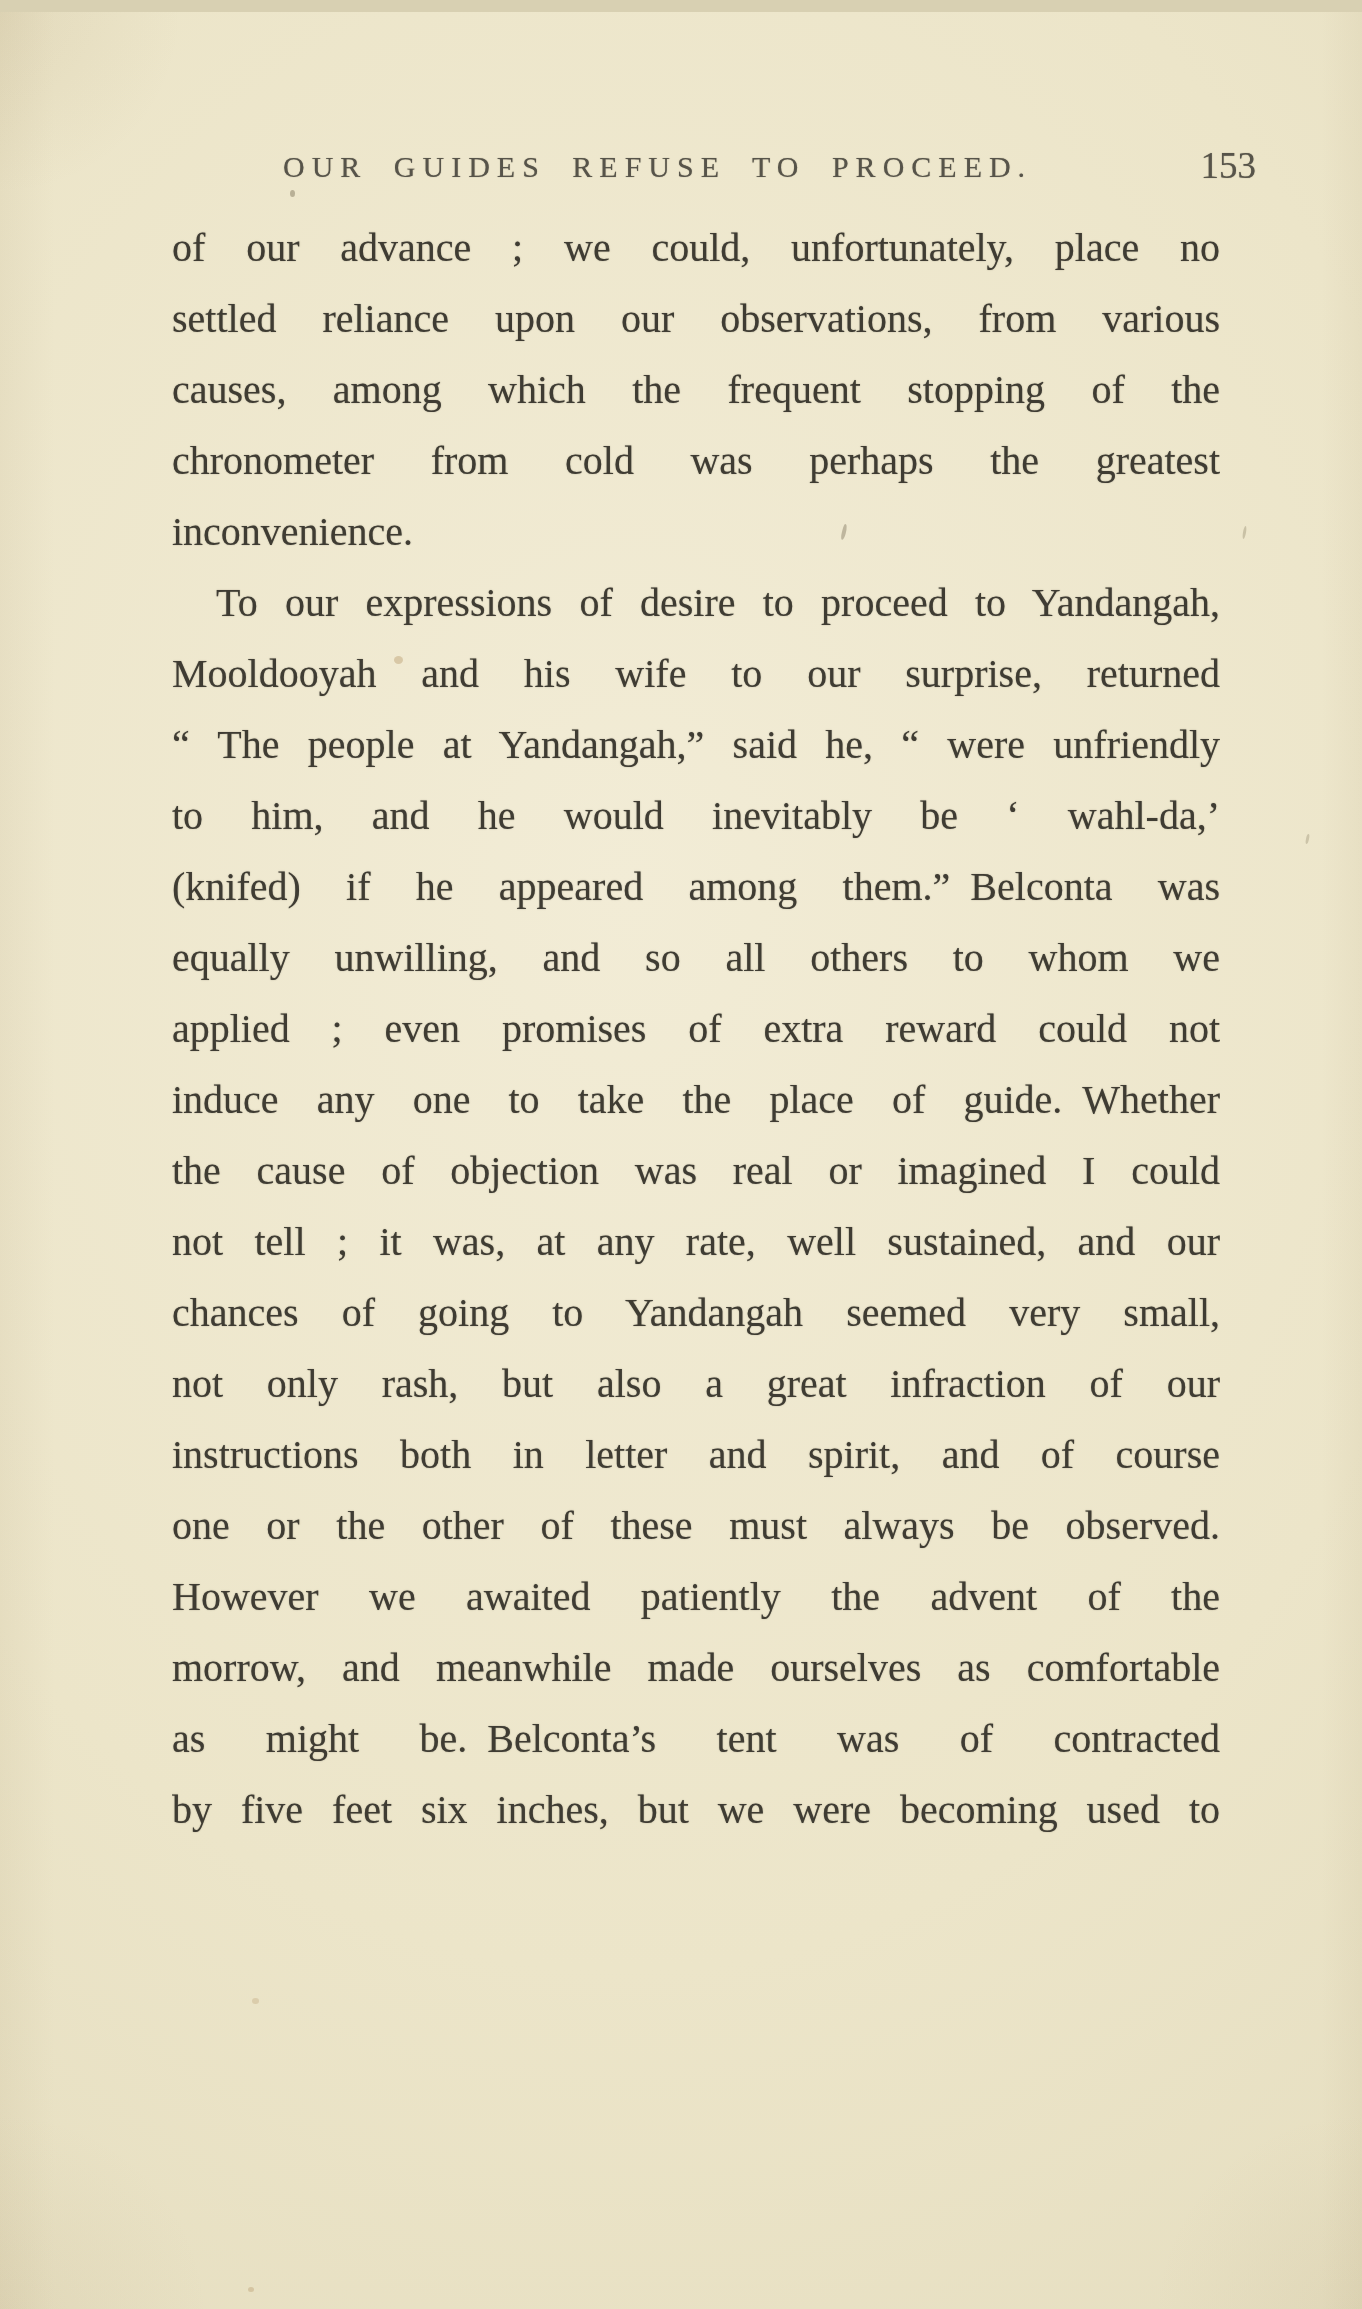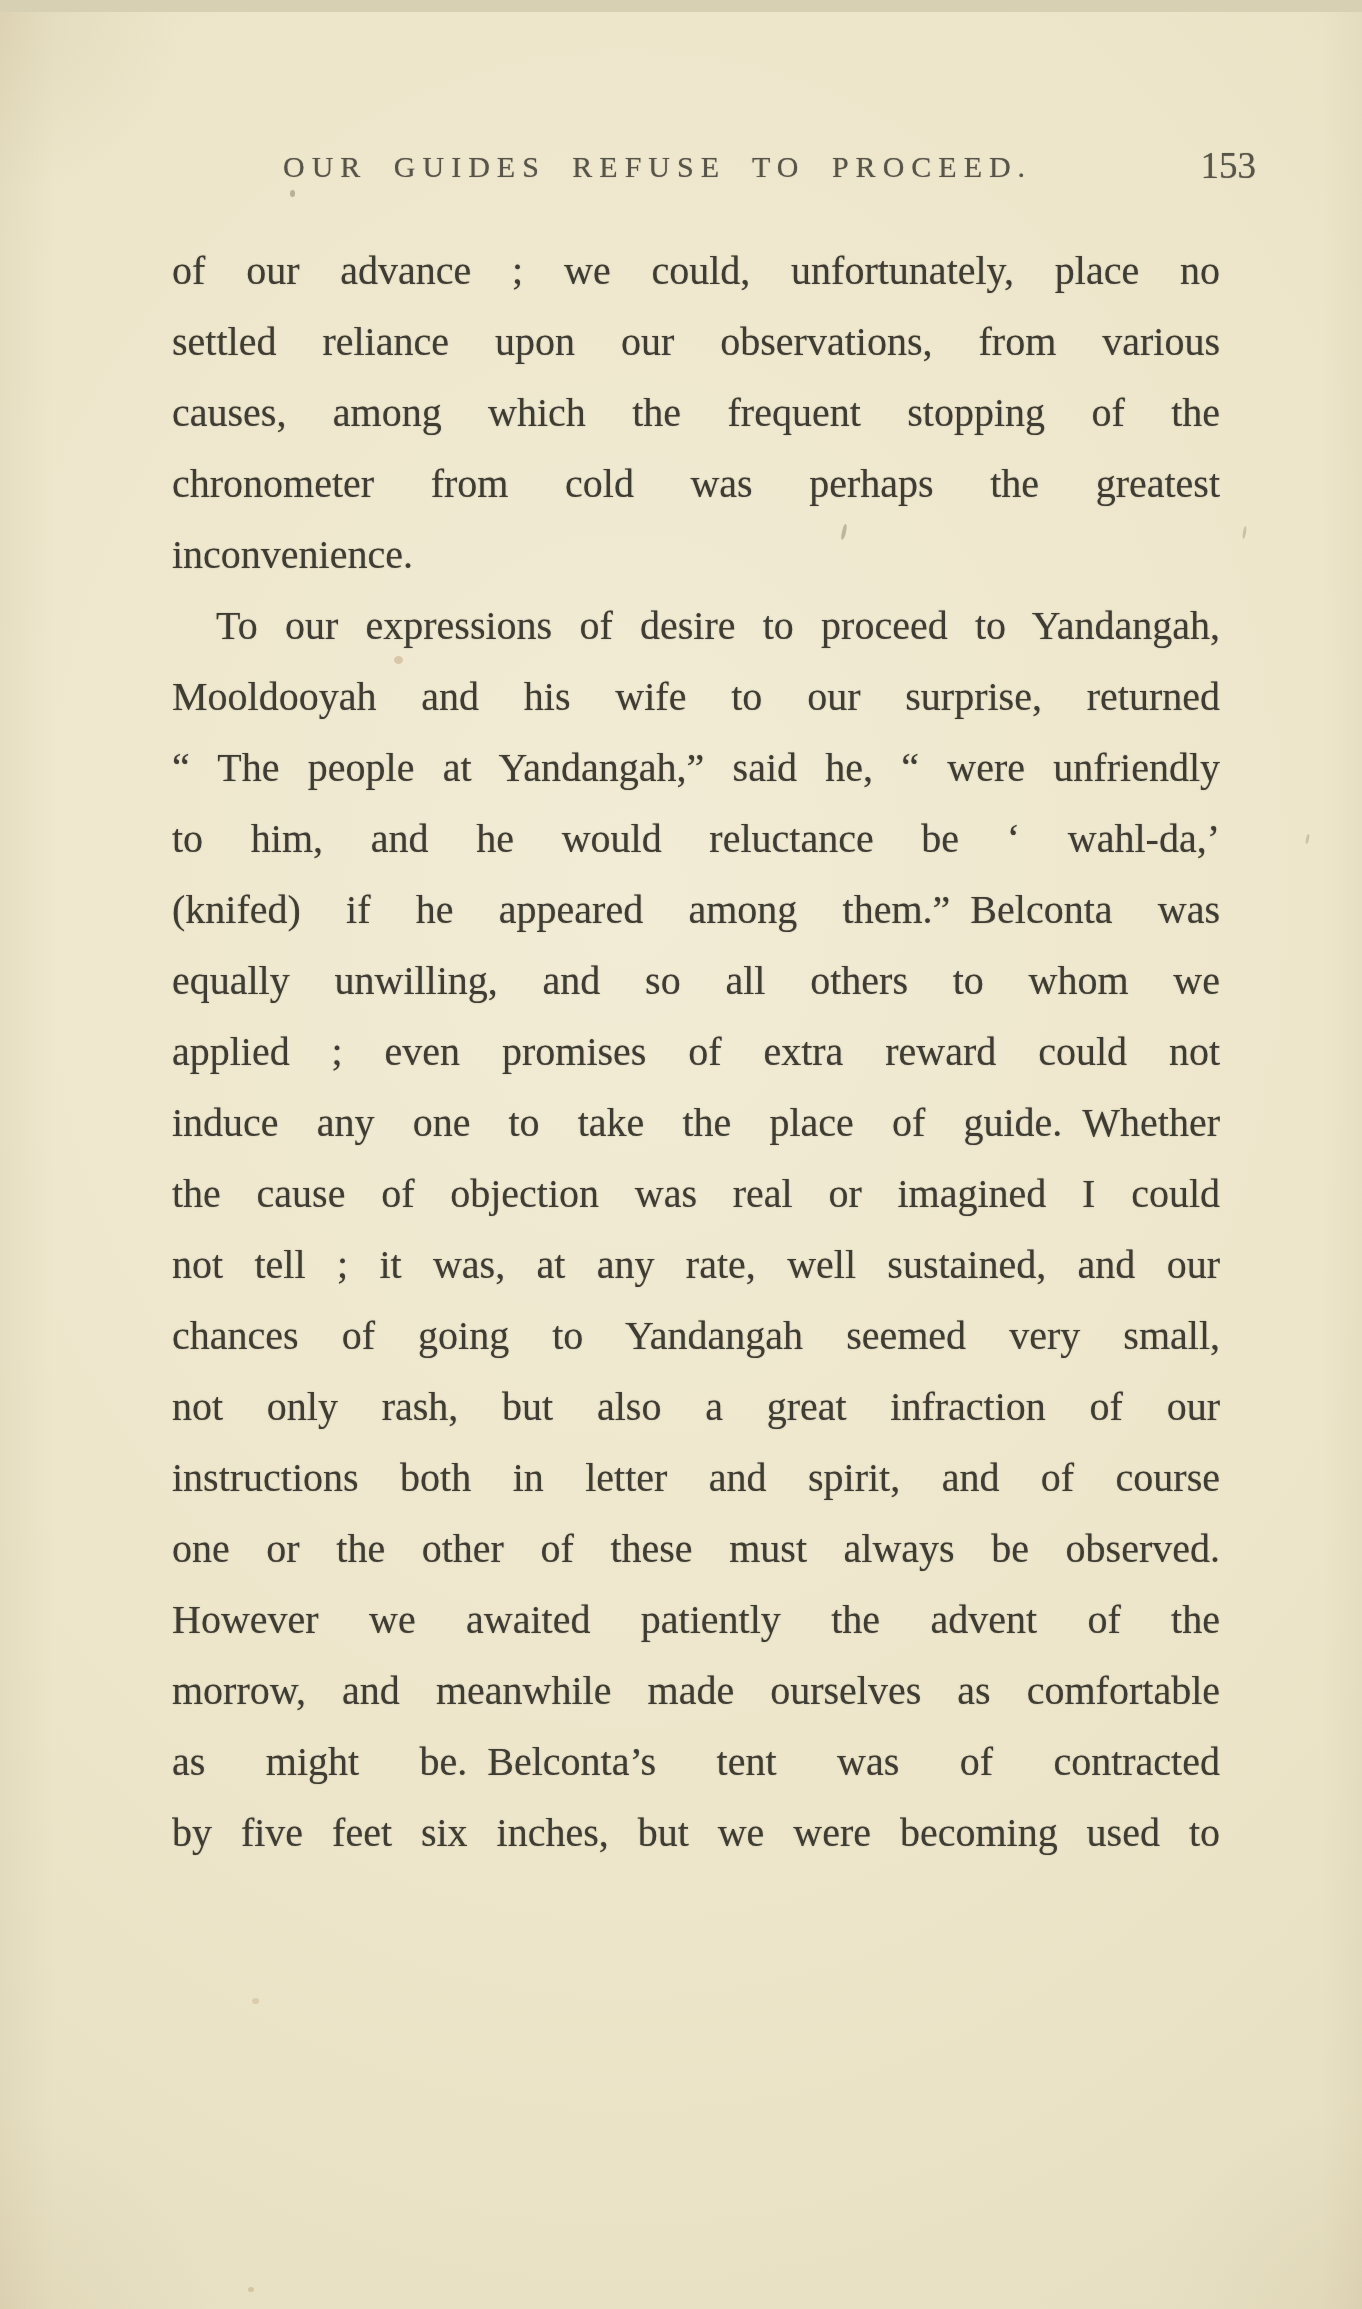--- a/index.html
+++ b/index.html
@@ -54,21 +54,21 @@
     position: absolute;
     right: 106px; top: 0;
     font-size: 37px;
     color: var(--ink-soft);
     text-shadow: 0 0 1px rgba(70,64,50,0.55);
   }
 
   .text-block {
     position: absolute;
     left: 172px;
-    top: 223px;
+    top: 200px;
     width: 1048px;
   }
   .line {
     height: 71px;
     line-height: 71px;
     font-size: 40px;
     color: var(--ink);
     text-shadow: 0 0 1.2px rgba(58,53,42,0.5);
     text-align: justify;
     text-align-last: justify;
@@ -105,21 +105,21 @@
 
   <div class="text-block">
       <div class="line">of our advance ; we could, unfortunately, place no</div>
       <div class="line">settled reliance upon our observations, from various</div>
       <div class="line">causes, among which the frequent stopping of the</div>
       <div class="line">chronometer from cold was perhaps the greatest</div>
       <div class="line last">inconvenience.</div>
       <div class="line indent">To our expressions of desire to proceed to Yandangah,</div>
       <div class="line">Mooldooyah and his wife to our surprise, returned</div>
       <div class="line">“ The people at Yandangah,” said he, “ were unfriendly</div>
-      <div class="line">to him, and he would reluctance be ‘ wahl-da,’</div>
+      <div class="line">to him, and he would inevitably be ‘ wahl-da,’</div>
       <div class="line">(knifed) if he appeared among them.” Belconta was</div>
       <div class="line">equally unwilling, and so all others to whom we</div>
       <div class="line">applied ; even promises of extra reward could not</div>
       <div class="line">induce any one to take the place of guide. Whether</div>
       <div class="line">the cause of objection was real or imagined I could</div>
       <div class="line">not tell ; it was, at any rate, well sustained, and our</div>
       <div class="line">chances of going to Yandangah seemed very small,</div>
       <div class="line">not only rash, but also a great infraction of our</div>
       <div class="line">instructions both in letter and spirit, and of course</div>
       <div class="line">one or the other of these must always be observed.</div>

